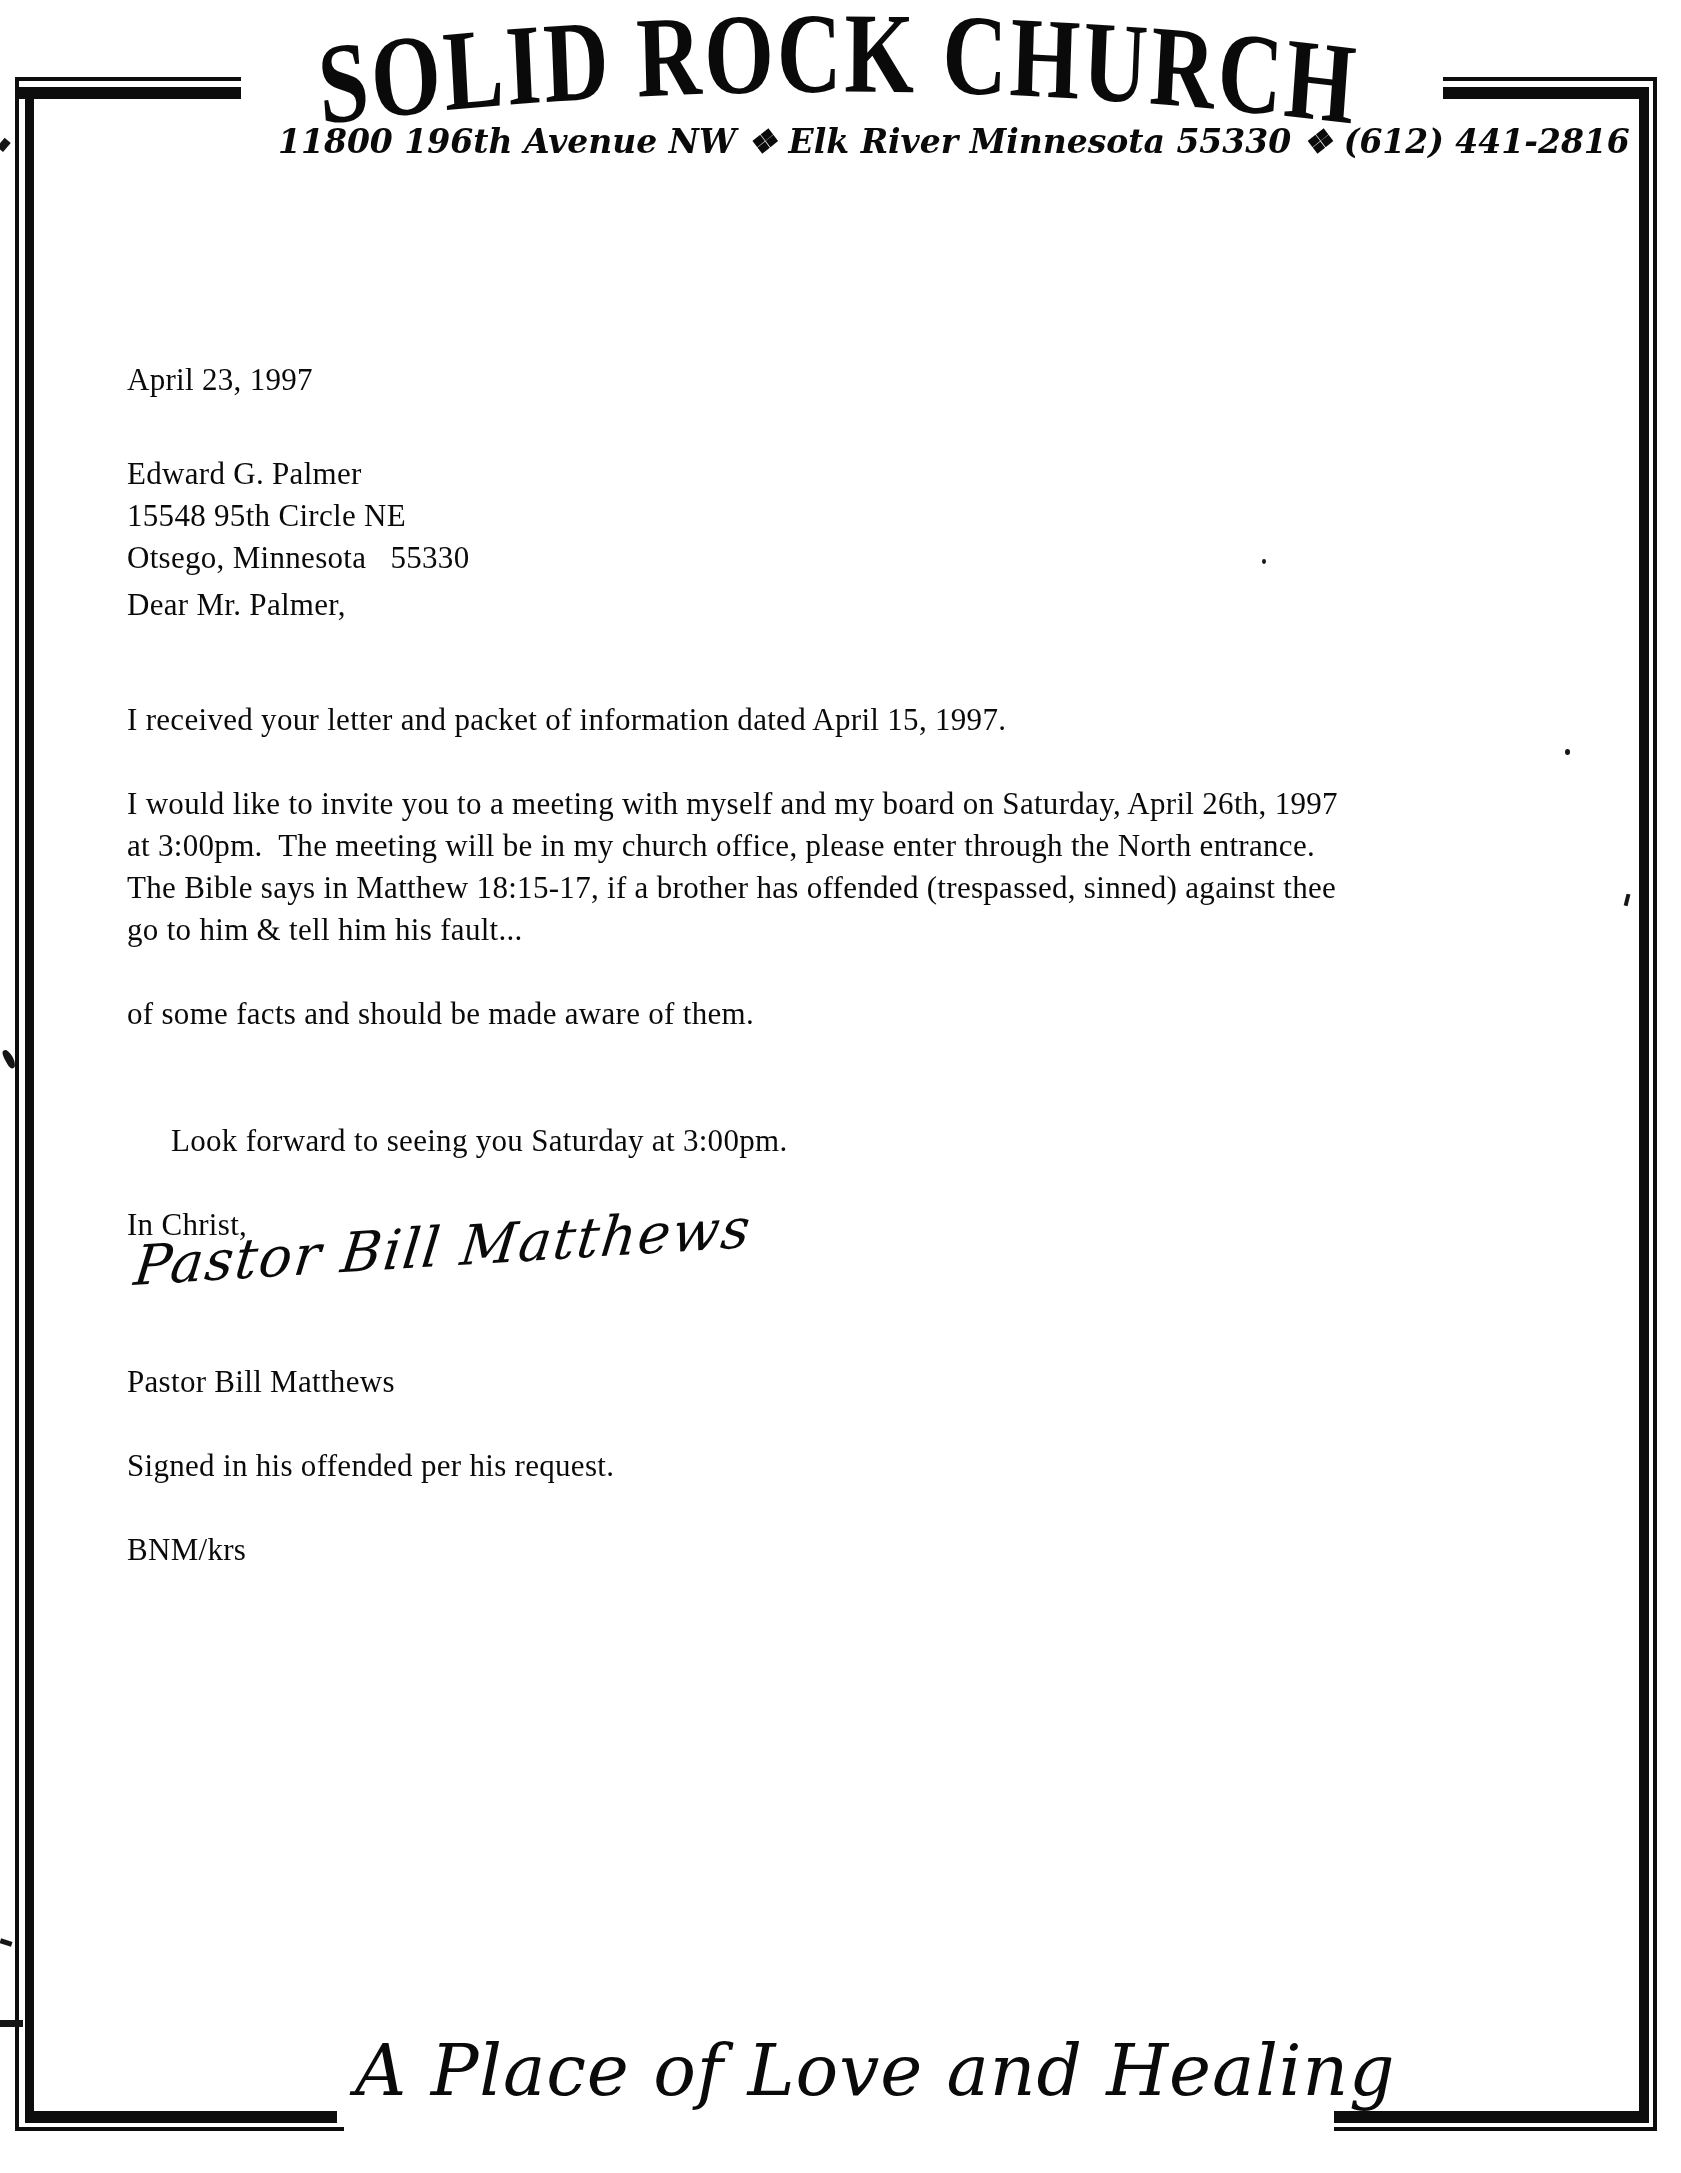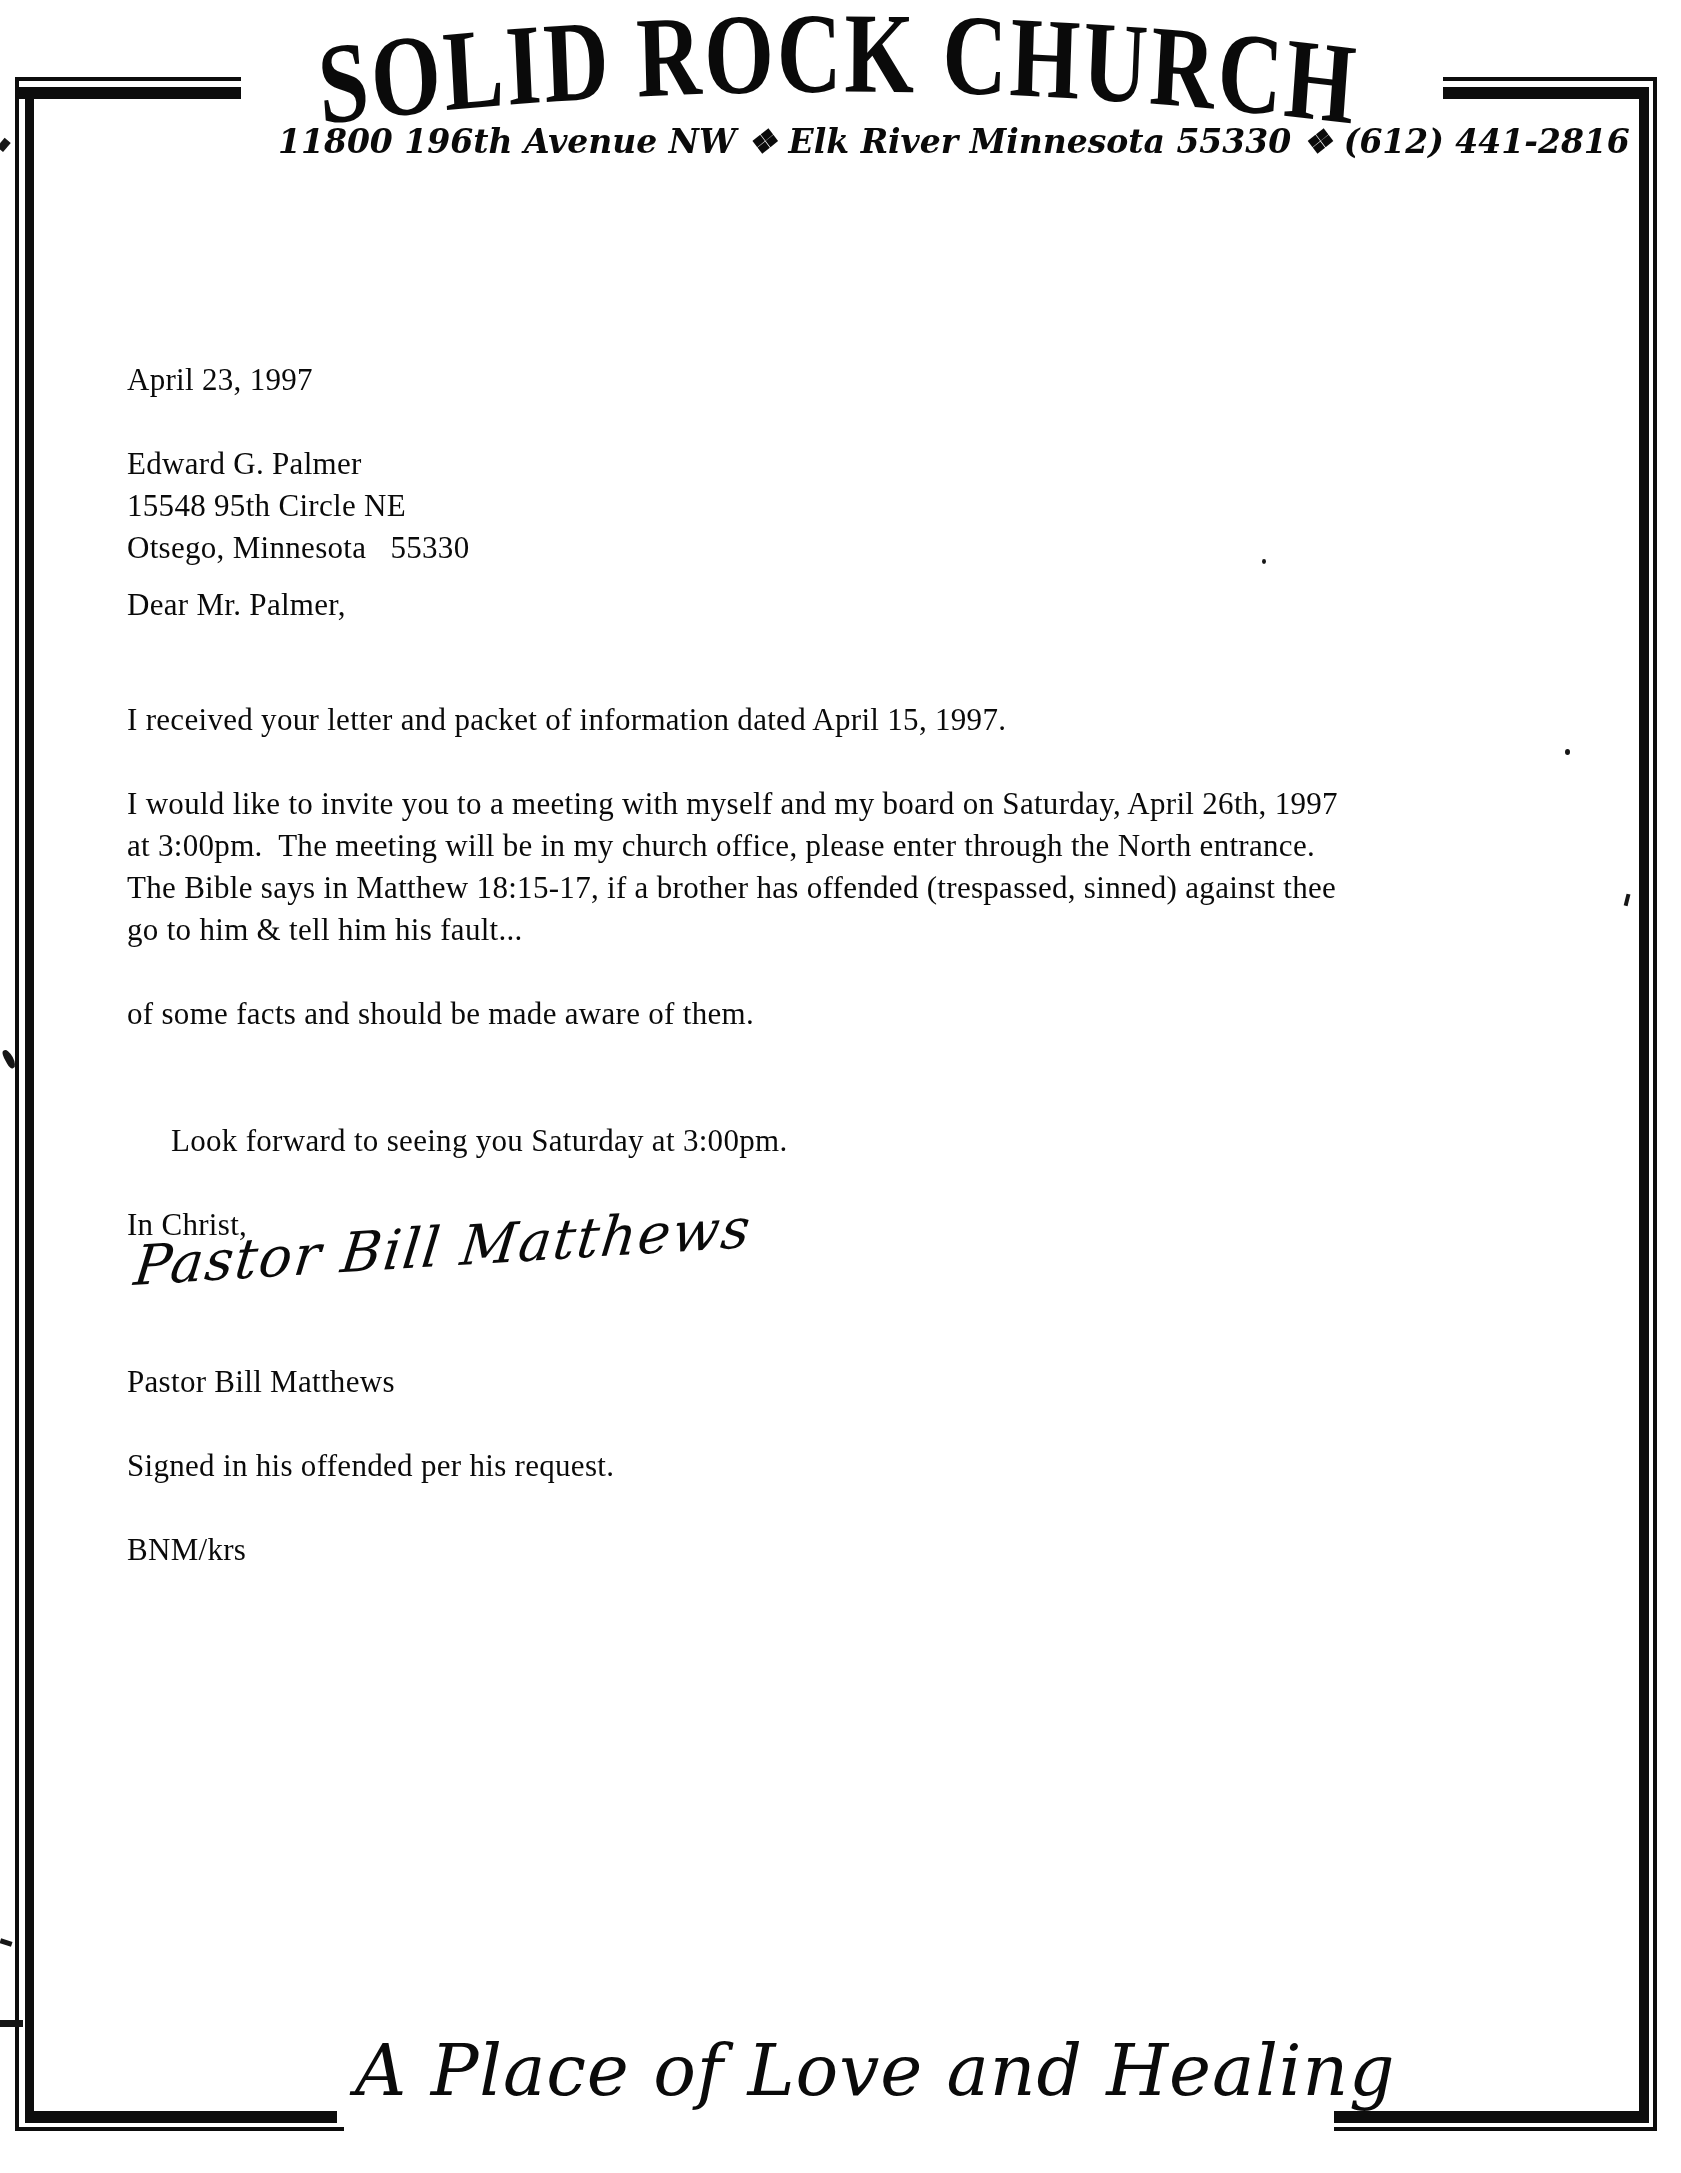--- a/index.html
+++ b/index.html
@@ -103,21 +103,21 @@
     <text>
       <textPath href="#titleArc" startOffset="50%" text-anchor="middle">SOLID ROCK CHURCH</textPath>
     </text>
   </svg>
   <div class="address-line">11800 196th Avenue NW ❖ Elk River Minnesota 55330 ❖ (612) 441-2816</div>
 
   <div class="block" style="top:359px;">
     <div class="line">April 23, 1997</div>
   </div>
 
-  <div class="block" style="top:443px;">
+  <div class="block" style="top:453px;">
     <div class="line">Edward G. Palmer</div>
     <div class="line">15548 95th Circle NE</div>
     <div class="line">Otsego, Minnesota   55330</div>
   </div>
 
   <div class="block" style="top:584px;">
     <div class="line">Dear Mr. Palmer,</div>
   </div>
 
   <div class="block" style="top:699px;">

